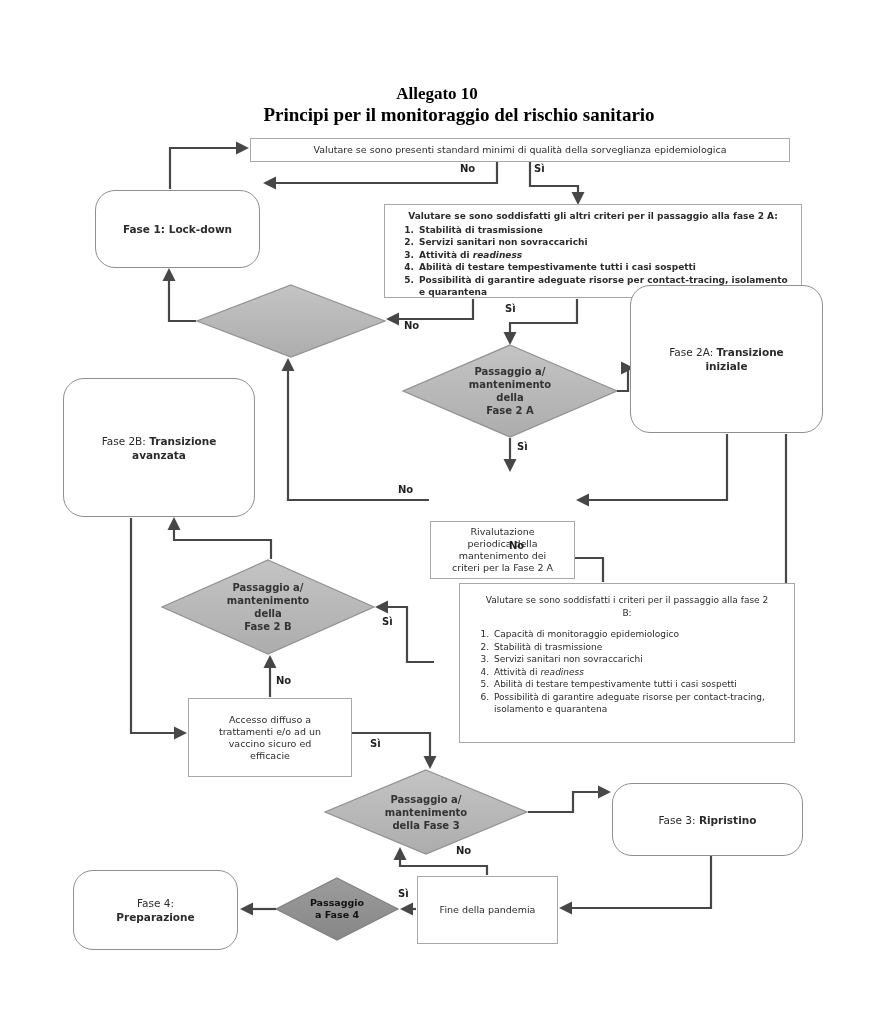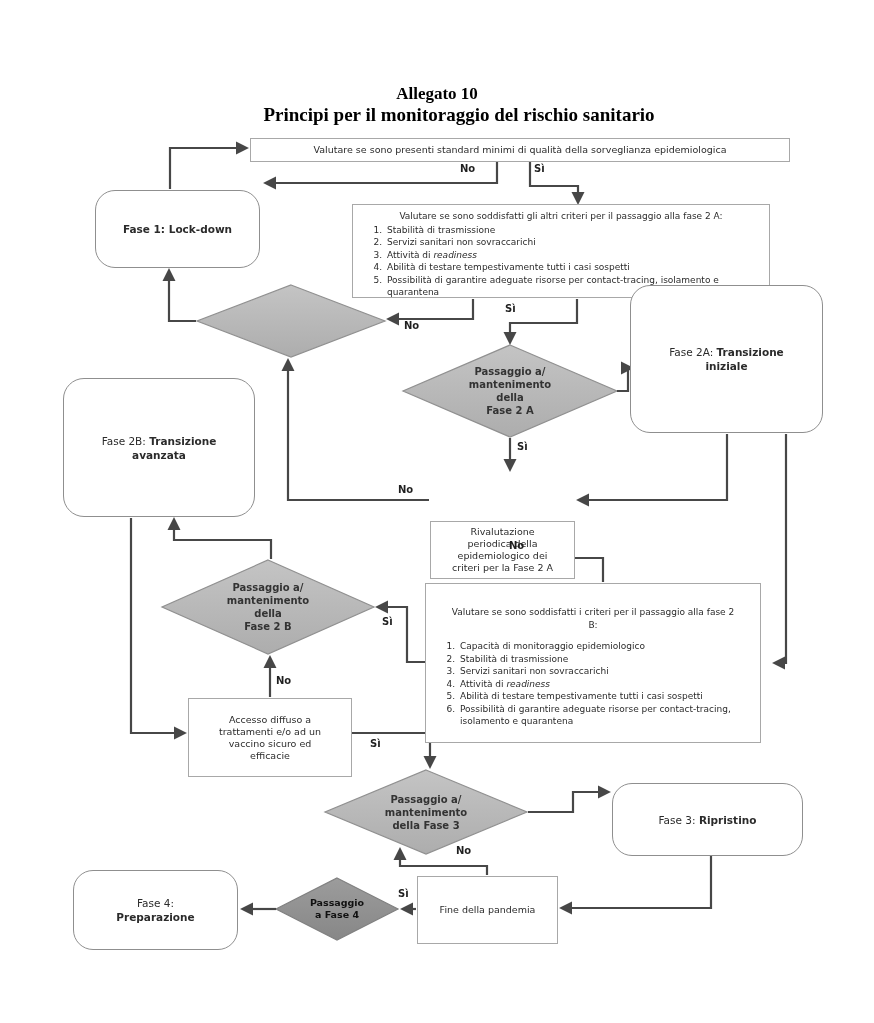--- a/index.html
+++ b/index.html
@@ -83,21 +83,21 @@
   </svg>
 
   <div class="node sbox" style="left:250px;top:138px;width:540px;height:24px;">
     <span>Valutare se sono presenti standard minimi di qualità della sorveglianza epidemiologica</span>
   </div>
 
   <div class="node rbox" style="left:95px;top:190px;width:165px;height:78px;">
     <div class="ftext"><b>Fase 1: Lock-down</b></div>
   </div>
 
-  <div class="node sbox crit" style="left:352px;top:204px;width:418px;height:94px;">
+  <div class="node sbox crit" style="left:384px;top:204px;width:418px;height:94px;font-weight:bold;">
     <span class="ct">Valutare se sono soddisfatti gli altri criteri per il passaggio alla fase 2 A:</span>
     <ol>
       <li>Stabilità di trasmissione</li>
       <li>Servizi sanitari non sovraccarichi</li>
       <li><span>Attività di </span><i>readiness</i></li>
       <li>Abilità di testare tempestivamente tutti i casi sospetti</li>
       <li>Possibilità di garantire adeguate risorse per contact-tracing, isolamento e quarantena</li>
     </ol>
   </div>
 
@@ -105,25 +105,25 @@
     <div class="ftext"><span>Fase 2A: </span><b>Transizione iniziale</b></div>
   </div>
 
   <div class="node rbox" style="left:63px;top:378px;width:192px;height:139px;border-radius:21px;">
     <div class="ftext"><span>Fase 2B: </span><b>Transizione avanzata</b></div>
   </div>
 
   <div class="node sbox" style="left:430px;top:473px;width:145px;height:58px;flex-direction:column;margin-top:48px;">
     <div>Rivalutazione</div>
     <div>periodica della</div>
-    <div>epidemiologico dei</div>
+    <div>mantenimento dei</div>
     <div>criteri per la Fase 2 A</div>
   </div>
 
-  <div class="node sbox crit crit2b" style="left:425px;top:583px;width:336px;height:160px;padding-top:22px;">
+  <div class="node sbox crit crit2b" style="left:459px;top:583px;width:336px;height:160px;padding-top:10px;">
     <span class="ct"><span>Valutare se sono soddisfatti i criteri per il passaggio alla fase 2</span><br><span>B:</span></span>
     <ol>
       <li>Capacità di monitoraggio epidemiologico</li>
       <li>Stabilità di trasmissione</li>
       <li>Servizi sanitari non sovraccarichi</li>
       <li><span>Attività di </span><i>readiness</i></li>
       <li>Abilità di testare tempestivamente tutti i casi sospetti</li>
       <li>Possibilità di garantire adeguate risorse per contact-tracing, isolamento e quarantena</li>
     </ol>
   </div>

